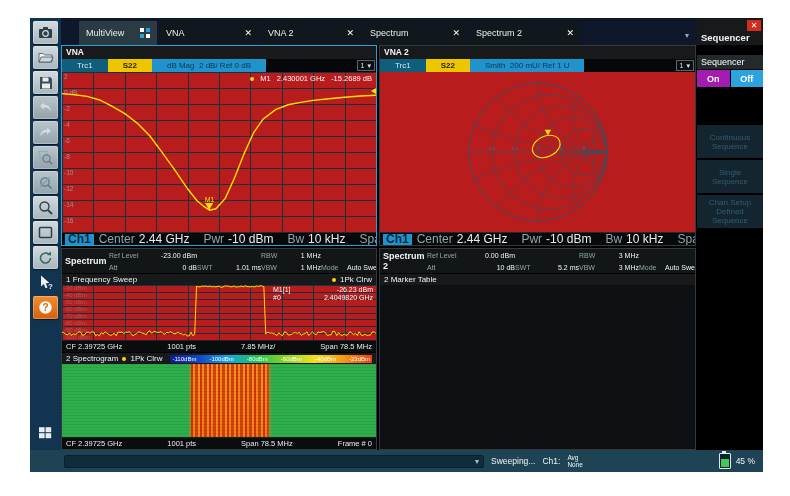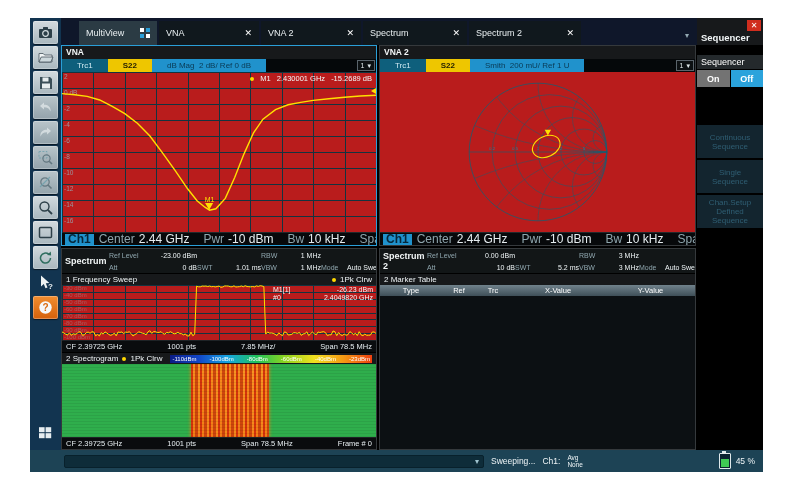--- a/index.html
+++ b/index.html
@@ -117,21 +117,21 @@
 
   
   .sidebar{position:absolute;left:667px;top:0;width:66px;height:432px;background:#000;display:flex;flex-direction:column;}
   .sbhead{height:27px;background:#17191b;position:relative;flex:none;}
   .sbtitle{position:absolute;left:4px;bottom:2px;color:#f2f6f7;font-size:9.5px;font-weight:bold;}
   .sbclose{position:absolute;top:2px;right:2px;width:14px;height:11px;background:#d02d1e;color:#fff;
            font-size:8px;line-height:11px;text-align:center;font-weight:bold;}
   .sblabel{height:15px;margin-top:10px;background:#24292c;color:#fff;font-size:9px;
            padding:2px 0 0 4px;box-sizing:border-box;border-bottom:1px solid #000;flex:none;}
   .onoff{height:17px;display:grid;grid-template-columns:1fr 1fr;gap:1px;background:#000;flex:none;}
-  .onoff .on{background:#737373;color:#fff;font-size:9px;font-weight:bold;display:flex;align-items:center;justify-content:center;}
+  .onoff .on{background:#a21caf;color:#fff;font-size:9px;font-weight:bold;display:flex;align-items:center;justify-content:center;}
   .onoff .off{background:#2ba3dc;color:#fff;font-size:9px;font-weight:bold;display:flex;align-items:center;justify-content:center;}
   .sbgap{height:38px;flex:none;}
   .sbtn{height:33px;margin-bottom:2px;background:#13252f;color:#2f5e73;font-size:8px;flex:none;
         display:flex;align-items:center;justify-content:center;text-align:center;white-space:pre-line;line-height:9px;}
 
   
   .statusbar{position:absolute;left:0;top:432px;width:733px;height:22px;background:#1d4355;
              display:flex;align-items:center;gap:7px;padding:0 8px 0 34px;box-sizing:border-box;
              font-size:8.5px;color:#eef4f6;}
   .sb-inset{width:420px;height:13px;background:#0e2c39;border:1px solid #08212c;border-radius:2px;
@@ -454,27 +454,20 @@
           <span class="lab r2 c4">SWT</span>
           <span class="val r2 c5">5.2 ms</span>
           <span class="lab r2 c6">VBW</span>
           <span class="val r2 c7">3 MHz</span>
           <span class="lab r2 c8">Mode</span>
           <span class="val left r2 c9">Auto Sweep</span>
         </div>
         <div class="winbar">
           <span>2 Marker Table</span>
         </div>
-        <div class="mth" id="mt-head">
-              <span>Type</span>
-              <span>Ref</span>
-              <span>Trc</span>
-              <span>X-Value</span>
-              <span>Y-Value</span>
-            </div>
         <div id="mt-body">
             </div>
         <div class="mtrest"></div>
       </div>
 
     </div>
   </div>
 
   <div class="sidebar">
     <div class="sbhead">

